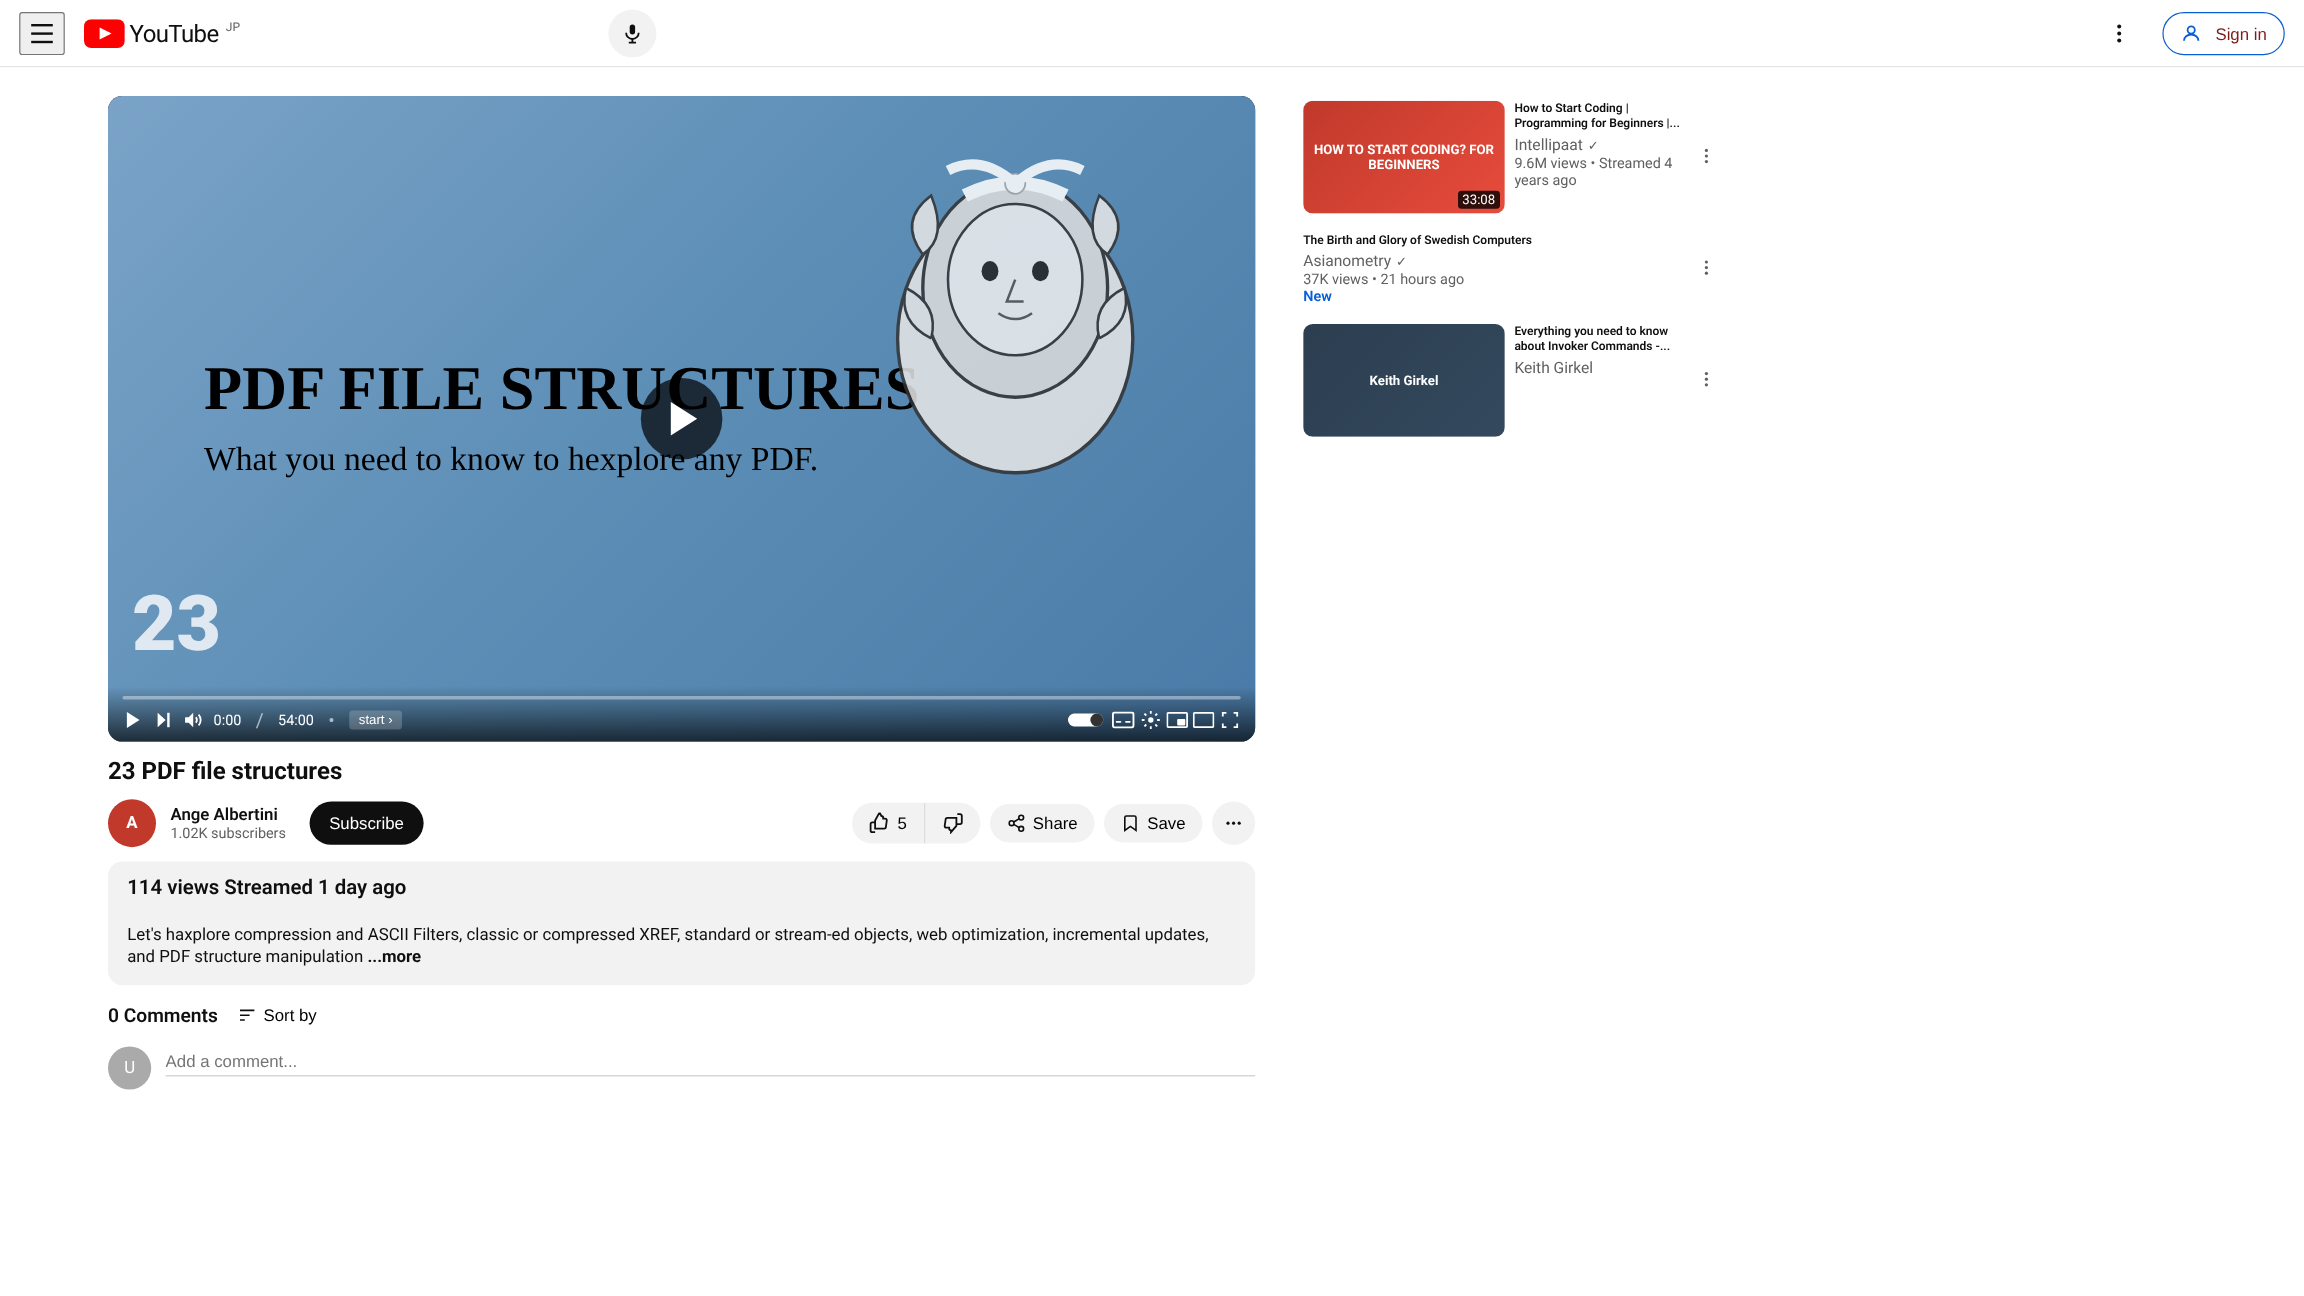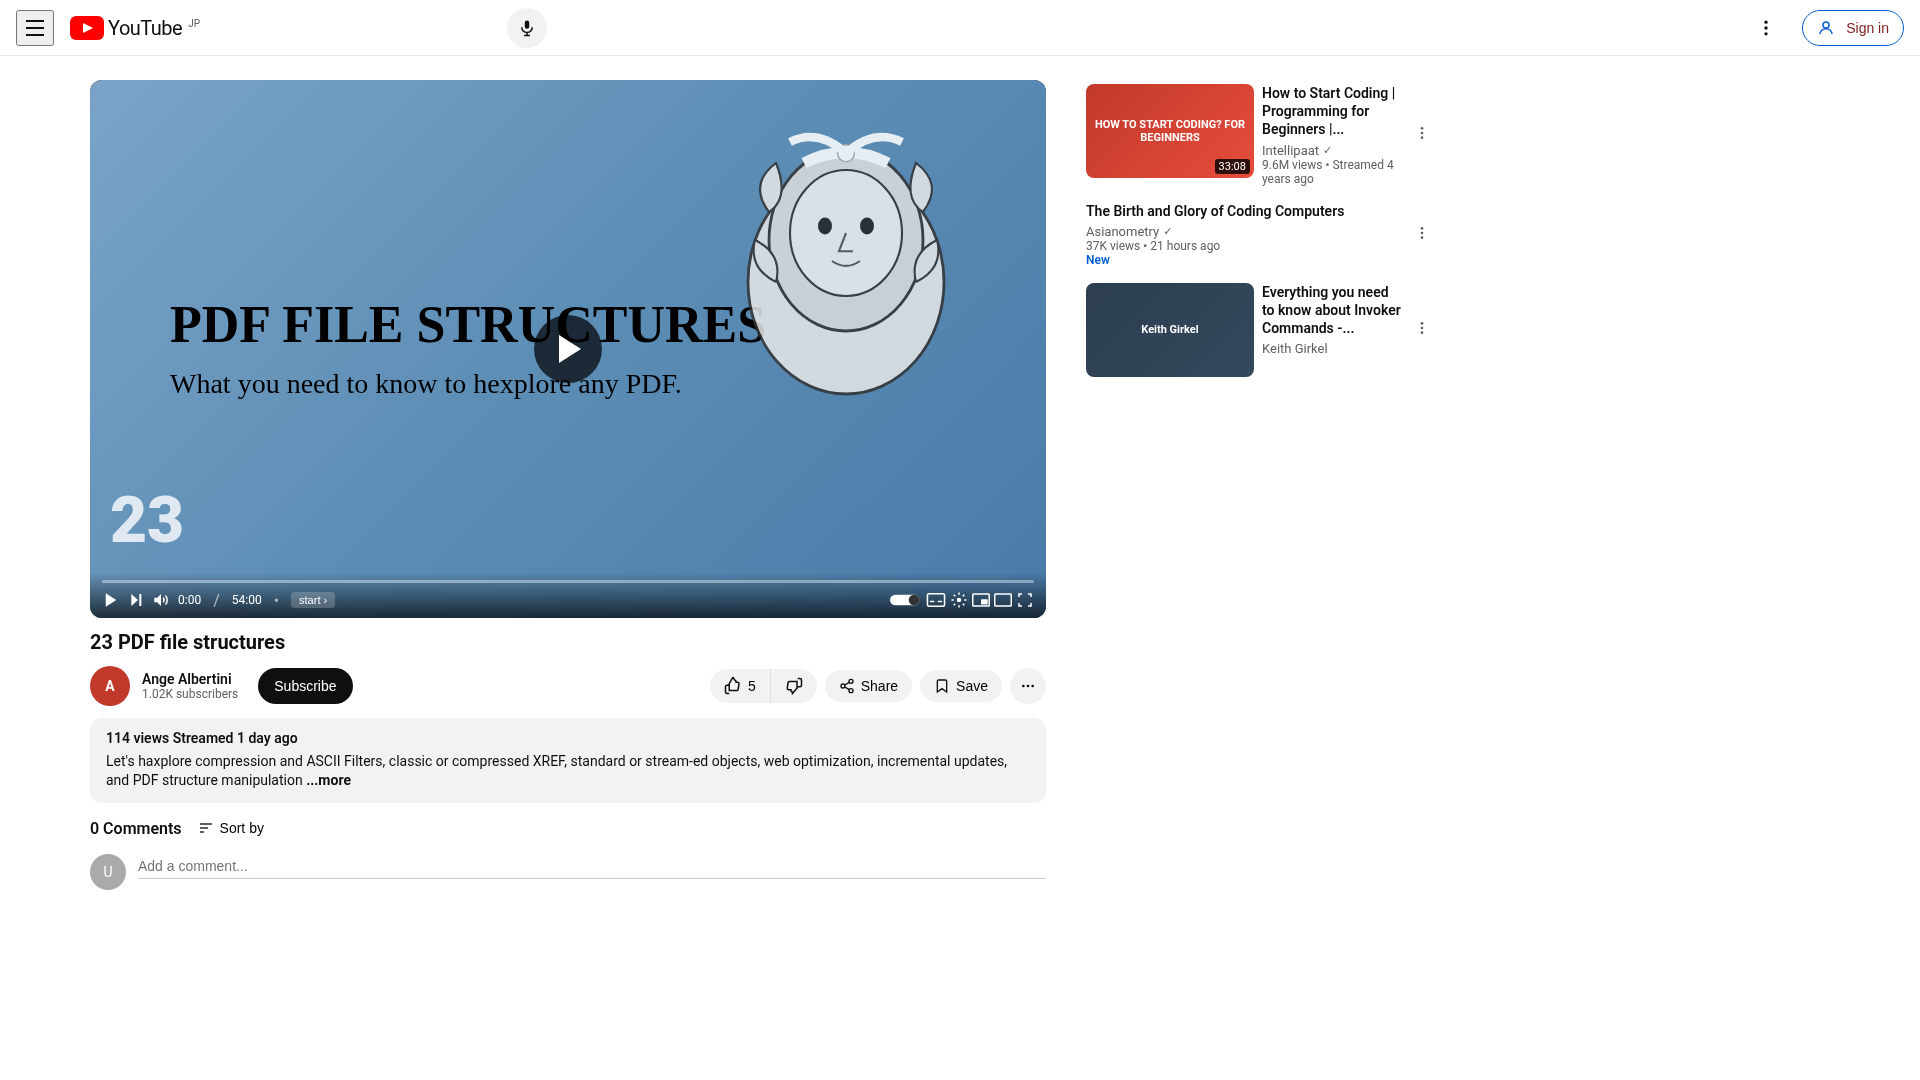--- a/index.html
+++ b/index.html
@@ -143,21 +143,21 @@
     .share-btn, .save-btn, .more-btn {
       display: flex; align-items: center; gap: 6px; padding: 8px 14px;
       background: #f2f2f2; border: none; border-radius: 20px; cursor: pointer; font-size: 14px; font-weight: 500;
     }
     .more-btn { border-radius: 50%; width: 36px; height: 36px; padding: 0; justify-content: center; }
 
     
     .description-box {
       background: #f2f2f2; border-radius: 12px; padding: 12px 16px; margin-bottom: 16px;
     }
-    .desc-stats { font-size: 14px; font-weight: 600; margin-bottom: 6px; }
+    .desc-stats { font-size: 17px; font-weight: 600; margin-bottom: 20px; }
     .desc-text { font-size: 14px; color: #0f0f0f; line-height: 1.4; }
     .desc-more { color: #0f0f0f; font-weight: 700; cursor: pointer; }
 
     
     .comments-section { padding: 0 0 16px; }
     .comments-header { display: flex; align-items: center; gap: 16px; margin-bottom: 16px; }
     .comments-count { font-size: 16px; font-weight: 600; }
     .sort-btn { display: flex; align-items: center; gap: 6px; background: transparent; border: none; cursor: pointer; font-size: 14px; }
     .add-comment-row { display: flex; align-items: flex-start; gap: 12px; }
     .user-avatar-sm {
@@ -177,21 +177,21 @@
       display: flex; gap: 8px; margin-bottom: 8px; cursor: pointer; padding: 4px;
     }
     .sidebar-thumb {
       width: 168px; height: 94px; border-radius: 8px; overflow: hidden; flex-shrink: 0; position: relative;
     }
     .thumb-duration {
       position: absolute; bottom: 4px; right: 4px; background: rgba(0,0,0,0.8);
       color: #fff; font-size: 11px; padding: 1px 4px; border-radius: 3px;
     }
     .sidebar-video-details { flex: 1; }
-    .sidebar-video-title { font-size: 14px; font-weight: 600; line-height: 1.3; margin-bottom: 4px; color: #0f0f0f; }
+    .sidebar-video-title { font-size: 10px; font-weight: 600; line-height: 1.3; margin-bottom: 4px; color: #0f0f0f; }
     .sidebar-channel-name { font-size: 13px; color: #606060; display: flex; align-items: center; gap: 4px; }
     .verified-badge { color: #606060; font-size: 11px; }
     .sidebar-meta { font-size: 12px; color: #606060; }
     .sidebar-more-btn {
       background: transparent; border: none; cursor: pointer; color: #606060;
       padding: 4px; margin-left: auto; flex-shrink: 0;
     }
     .new-badge { color: #065fd4; font-size: 12px; font-weight: 600; }
 
     
@@ -480,21 +480,21 @@
         <svg width="16" height="16" viewBox="0 0 24 24" fill="#606060">
           <circle cx="12" cy="5" r="2"></circle>
             <circle cx="12" cy="12" r="2"></circle>
             <circle cx="12" cy="19" r="2"></circle>
         </svg>
       </button>
     </div>
 
     <div class="sidebar-video-item">
       <div class="sidebar-video-details">
-        <div class="sidebar-video-title">The Birth and Glory of Coding Computers</div>
+        <div class="sidebar-video-title">The Birth and Glory of Swedish Computers</div>
         <div class="sidebar-channel-name">
           <span>Asianometry</span>
           <span class="verified-badge">✓</span>
         </div>
         <div class="sidebar-meta">
           <span>37K views</span> • <span>21 hours ago</span>
         </div>
         <div class="new-badge">New</div>
       </div>
       <button class="sidebar-more-btn">

